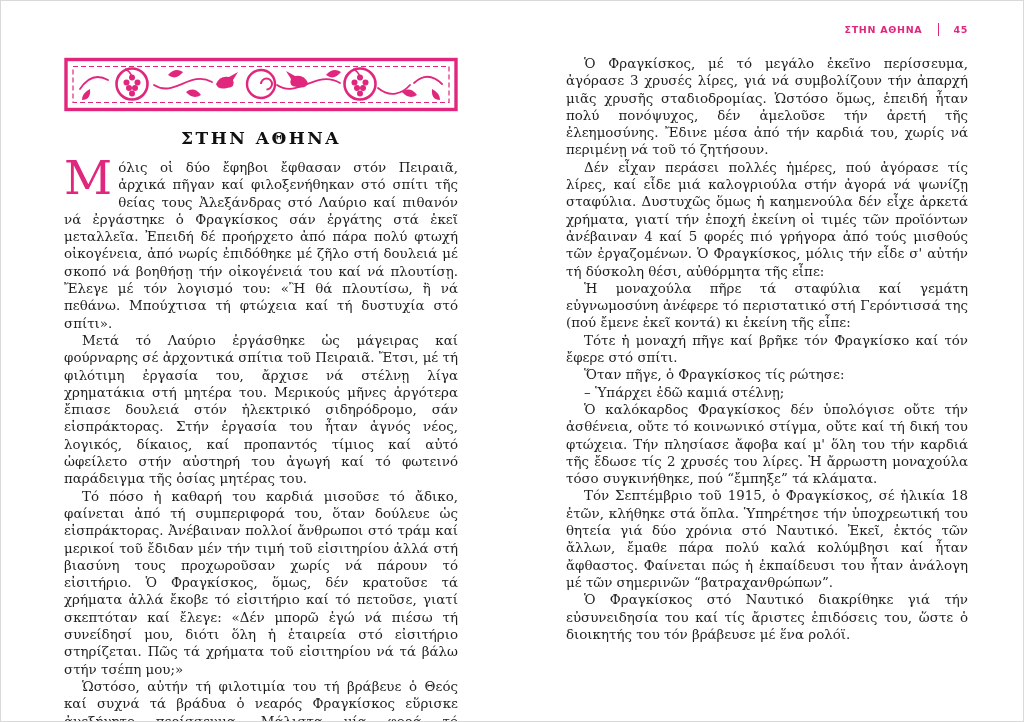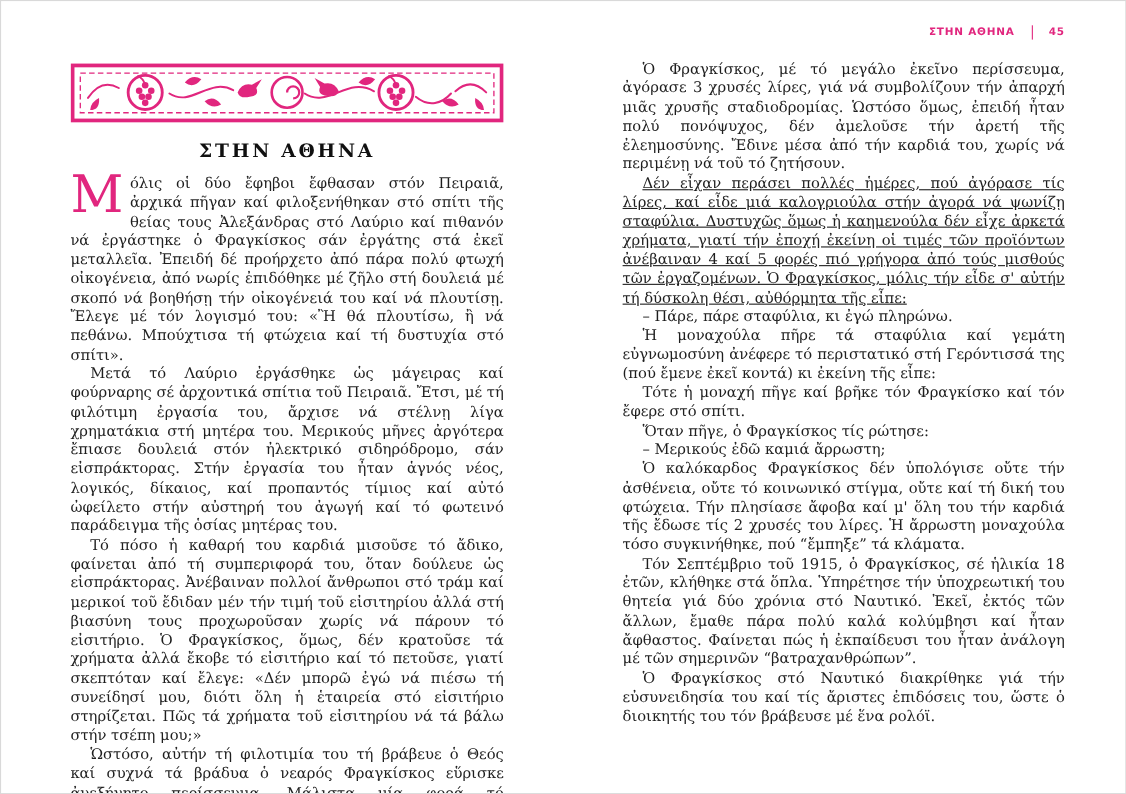--- a/index.html
+++ b/index.html
@@ -31,21 +31,21 @@
   }
 
   .body-text{
     font-size:13.4px;
     line-height:17.3px;
     text-align:justify;
     color:var(--ink);
   }
   p.para{margin:0;padding:0;}
   p.indent{text-indent:18px;}
-  .space-md{margin-top:14px;text-decoration:underline;}
+  .space-md{margin-top:14px;}
   .space-lg{margin-top:28px;}
 
   .dropcap{
     float:left;
     color:var(--accent);
     font-size:47px;
     line-height:35px;
     padding:1px 6px 0 0;
   }
 
@@ -140,24 +140,23 @@
 
     <div class="running-header">
       <span>ΣΤΗΝ ΑΘΗΝΑ</span>
       <span class="header-divider"></span>
       <span class="page-number">45</span>
     </div>
 
     <div class="body-text right-body">
       <p class="para indent">Ὁ Φραγκίσκος, μέ τό μεγάλο ἐκεῖνο περίσσευμα, ἀγόρασε 3 χρυσές λίρες, γιά νά συμβολίζουν τήν ἀπαρχή μιᾶς χρυσῆς σταδιοδρομίας. Ὡστόσο ὅμως, ἐπειδή ἦταν πολύ πονόψυχος, δέν ἀμελοῦσε τήν ἀρετή τῆς ἐλεημοσύνης. Ἔδινε μέσα ἀπό τήν καρδιά του, χωρίς νά περιμένῃ νά τοῦ τό ζητήσουν.</p>
       <p class="para indent space-md">Δέν εἶχαν περάσει πολλές ἡμέρες, πού ἀγόρασε τίς λίρες, καί εἶδε μιά καλογριούλα στήν ἀγορά νά ψωνίζῃ σταφύλια. Δυστυχῶς ὅμως ἡ καημενούλα δέν εἶχε ἀρκετά χρήματα, γιατί τήν ἐποχή ἐκείνη οἱ τιμές τῶν προϊόντων ἀνέβαιναν 4 καί 5 φορές πιό γρήγορα ἀπό τούς μισθούς τῶν ἐργαζομένων. Ὁ Φραγκίσκος, μόλις τήν εἶδε σ' αὐτήν τή δύσκολη θέσι, αὐθόρμητα τῆς εἶπε:</p>
-      <p class="para indent">– Πάρε, πάρε σταφύλια, κι ἐγώ πληρώνω.</p>
       <p class="para indent">Ἡ μοναχούλα πῆρε τά σταφύλια καί γεμάτη εὐγνωμοσύνη ἀνέφερε τό περιστατικό στή Γερόντισσά της (πού ἔμενε ἐκεῖ κοντά) κι ἐκείνη τῆς εἶπε:</p>
       <p class="para indent">Τότε ἡ μοναχή πῆγε καί βρῆκε τόν Φραγκίσκο καί τόν ἔφερε στό σπίτι.</p>
       <p class="para indent">Ὅταν πῆγε, ὁ Φραγκίσκος τίς ρώτησε:</p>
-      <p class="para indent">– Μερικούς ἐδῶ καμιά ἄρρωστη;</p>
+      <p class="para indent">– Ὑπάρχει ἐδῶ καμιά στέλνῃ;</p>
       <p class="para indent">Ὁ καλόκαρδος Φραγκίσκος δέν ὑπολόγισε οὔτε τήν ἀσθένεια, οὔτε τό κοινωνικό στίγμα, οὔτε καί τή δική του φτώχεια. Τήν πλησίασε ἄφοβα καί μ' ὅλη του τήν καρδιά τῆς ἔδωσε τίς 2 χρυσές του λίρες. Ἡ ἄρρωστη μοναχούλα τόσο συγκινήθηκε, πού “ἔμπηξε” τά κλάματα.</p>
       <p class="para indent space-lg">Τόν Σεπτέμβριο τοῦ 1915, ὁ Φραγκίσκος, σέ ἡλικία 18 ἐτῶν, κλήθηκε στά ὅπλα. Ὑπηρέτησε τήν ὑποχρεωτική του θητεία γιά δύο χρόνια στό Ναυτικό. Ἐκεῖ, ἐκτός τῶν ἄλλων, ἔμαθε πάρα πολύ καλά κολύμβησι καί ἦταν ἄφθαστος. Φαίνεται πώς ἡ ἐκπαίδευσι του ἦταν ἀνάλογη μέ τῶν σημερινῶν “βατραχανθρώπων”.</p>
       <p class="para indent">Ὁ Φραγκίσκος στό Ναυτικό διακρίθηκε γιά τήν εὐσυνειδησία του καί τίς ἄριστες ἐπιδόσεις του, ὥστε ὁ διοικητής του τόν βράβευσε μέ ἕνα ρολόϊ.</p>
     </div>
   </div>
 
 </div>
 
 </body></html>

